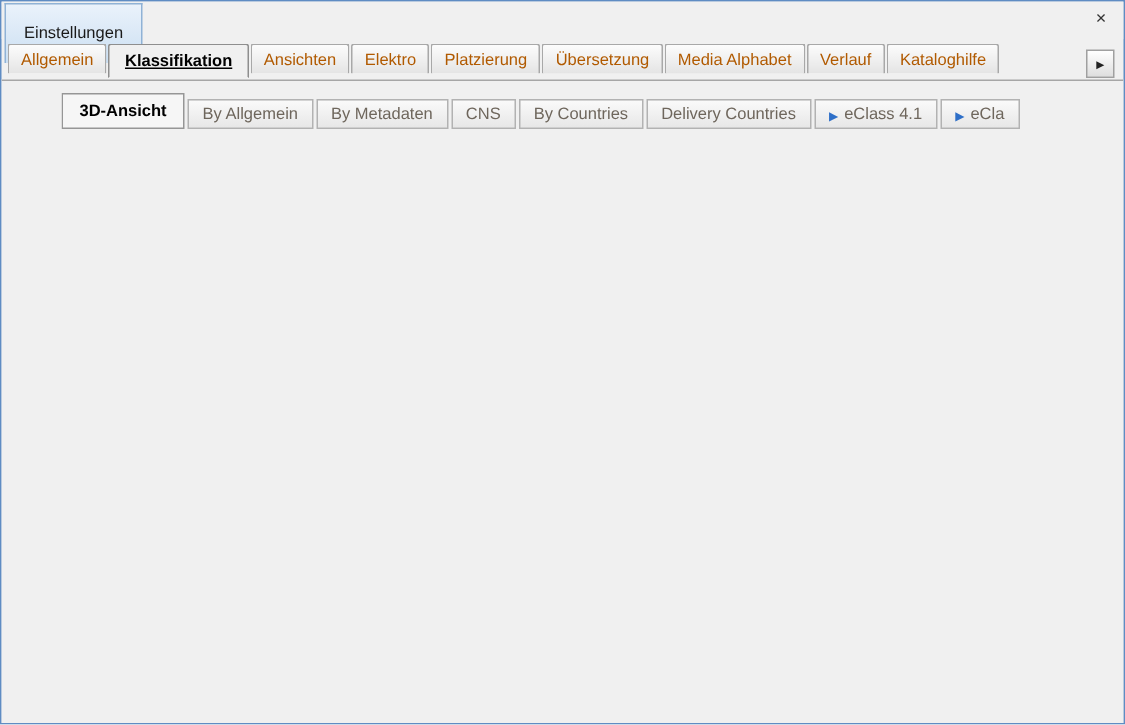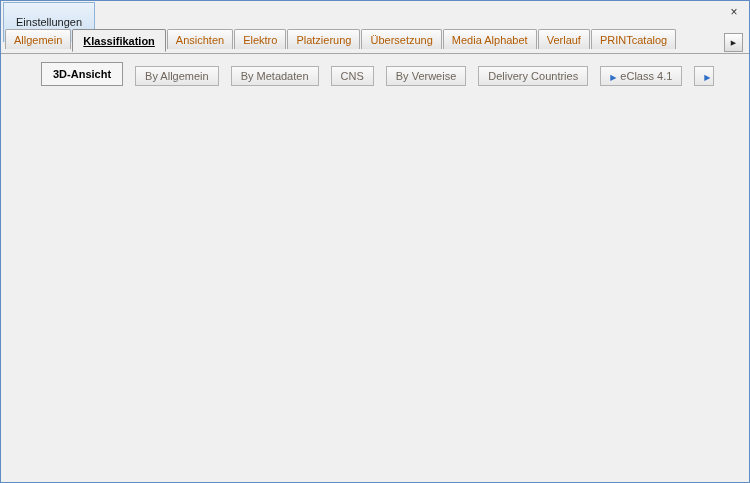--- a/index.html
+++ b/index.html
@@ -22,21 +22,21 @@
     border-color:#8e8e8e;border-bottom:1px solid #f0f0f0;text-decoration:underline;}
   .tab-scroll{position:absolute;width:17px;height:17px;border:1px solid #a0a0a0;
     background:linear-gradient(#fff,#dedede);display:flex;align-items:center;justify-content:center;
     font-size:7px;color:#222;cursor:pointer;}
   .ts-main{right:6px;top:32px;}
   .ts-sub{right:7px;top:63px;}
   .page{position:absolute;top:52px;left:0;right:0;bottom:0;border-top:1px solid #a6a6a6;background:#f0f0f0;z-index:1;}
 
   
   .subtab-row{position:absolute;top:60px;left:40px;right:28px;height:25px;display:flex;align-items:flex-end;z-index:2;overflow:hidden;}
-  .subtab{display:flex;align-items:flex-end;padding:3px 9px;margin-right:12px;white-space:nowrap;
+  .subtab{display:flex;align-items:flex-end;padding:3px 9px;margin-right:2px;white-space:nowrap;
     background:linear-gradient(#fafafa,#e7e7e7);border:1px solid #b2b2b2;color:#6e665c;cursor:pointer;}
   .subtab.active{background:#f6f6f6;color:#000;font-weight:bold;padding:5px 11px;border-color:#969696;}
   .subtab.trunc{max-width:46px;overflow:hidden;}
   .subtab-arrow{color:#2e6fc8;font-size:8px;margin-right:4px;}
 
   
   .filerow{position:absolute;top:92px;left:34px;right:9px;height:22px;display:flex;align-items:center;}
   .filerow-label{margin-right:8px;}
   .combo{flex:1;height:20px;box-sizing:border-box;background:#fff;border:1px solid #8f8f8f;display:flex;align-items:center;}
   .combo-text{flex:1;padding:0 5px;white-space:nowrap;overflow:hidden;}
@@ -124,41 +124,41 @@
 
   <div class="maintab-row">
       <div class="tab">Allgemein</div>
       <div class="tab active">Klassifikation</div>
       <div class="tab">Ansichten</div>
       <div class="tab">Elektro</div>
       <div class="tab">Platzierung</div>
       <div class="tab">Übersetzung</div>
       <div class="tab">Media Alphabet</div>
       <div class="tab">Verlauf</div>
-      <div class="tab">PRINTcatalog</div>
+      <div class="tab">Kataloghilfe</div>
     </div>
   <div class="tab-scroll ts-main">▶</div>
 
   <div class="page"></div>
 
   <div class="subtab-row">
       <div class="subtab active">
         <span>3D-Ansicht</span>
       </div>
       <div class="subtab">
         <span>By Allgemein</span>
       </div>
       <div class="subtab">
         <span>By Metadaten</span>
       </div>
       <div class="subtab">
         <span>CNS</span>
       </div>
       <div class="subtab">
-        <span>By Verweise</span>
+        <span>By Countries</span>
       </div>
       <div class="subtab">
         <span>Delivery Countries</span>
       </div>
       <div class="subtab">
         <span class="subtab-arrow">▶</span>
         <span>eClass 4.1</span>
       </div>
       <div class="subtab trunc">
         <span class="subtab-arrow">▶</span>

